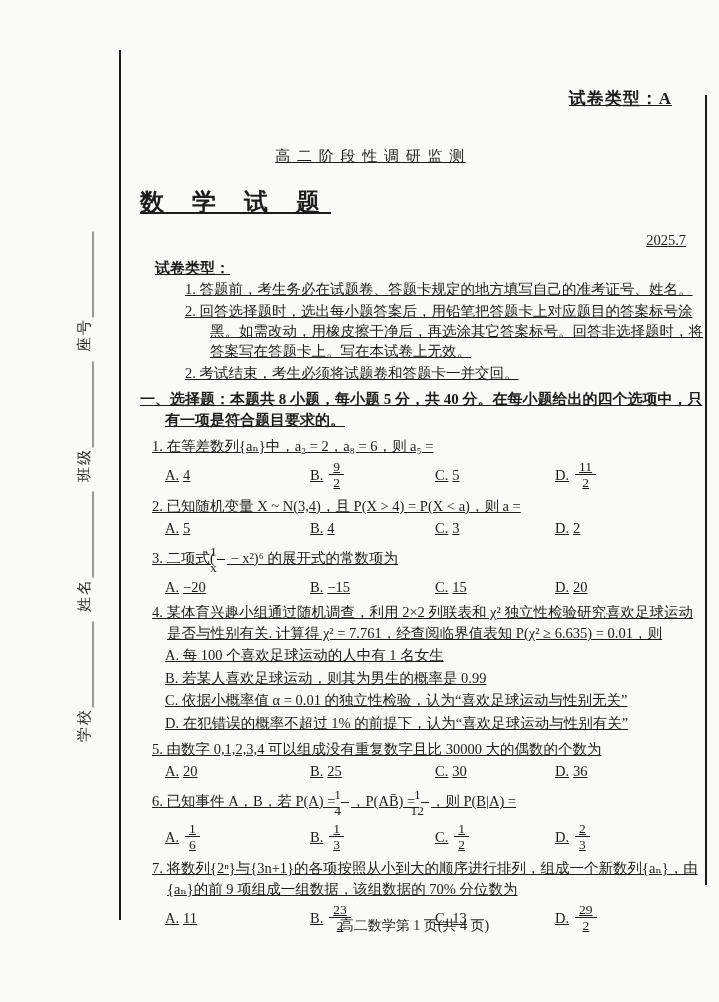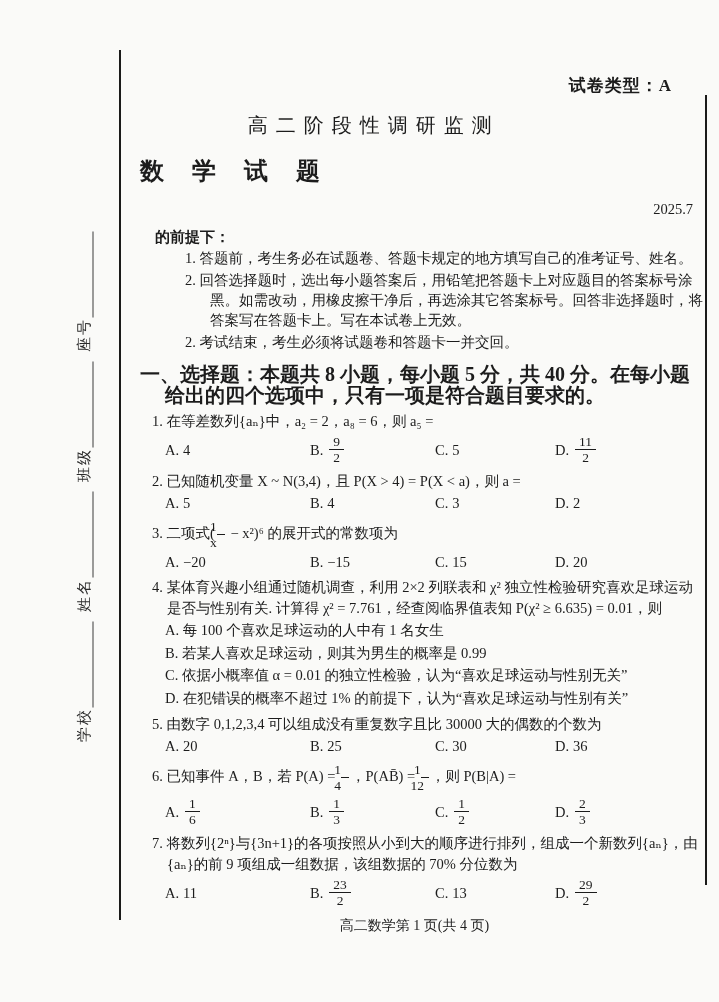--- a/index.html
+++ b/index.html
@@ -16,29 +16,29 @@
   .seal{
     position:absolute;left:-190px;top:476px;width:545px;height:22px;
     transform:rotate(-90deg);
     display:flex;align-items:flex-end;justify-content:center;gap:10px;
     font-size:15px;color:#2a2a2a;white-space:nowrap;
   }
   .seal-field{display:flex;align-items:flex-end;}
   .seal-label{letter-spacing:2px;}
   .seal-blank{display:inline-block;width:86px;height:14px;border-bottom:1.2px solid #3a3a3a;}
   
-  .content{position:absolute;left:140px;top:75px;width:565px;}
+  .content{position:absolute;left:140px;top:88px;width:565px;text-decoration:underline;}
   .paper-type{font-weight:bold;font-size:17px;line-height:22px;text-align:right;padding-right:33px;letter-spacing:1px;}
-  .subtitle{margin-top:18px;font-size:20px;line-height:20px;text-align:center;}
+  .subtitle{margin-top:36px;font-size:15px;line-height:20px;text-align:center;}
   .subtitle span{position:relative;left:-52px;letter-spacing:1.5px;}
   .title{margin-top:18px;font-size:24px;line-height:36px;font-weight:bold;text-align:left;letter-spacing:11px;}
-  .date{margin-top:12px;font-size:14.5px;line-height:16px;text-align:right;padding-right:12px;}
+  .date{margin-top:12px;font-size:14.5px;line-height:16px;text-align:right;padding-right:19px;}
   .notice-h{margin-top:11px;font-weight:bold;font-size:15px;line-height:18px;margin-left:15px;}
   .notice-item{margin-left:45px;padding-left:25px;text-indent:-25px;margin-top:2px;}
-  .sec-h{margin-top:12px;font-weight:bold;font-size:20px;line-height:21px;padding-left:25px;text-indent:-25px;}
+  .sec-h{margin-top:6px;font-weight:bold;font-size:15px;line-height:21px;padding-left:25px;text-indent:-25px;}
   .q{margin-left:12px;margin-top:5px;}
   .stem{padding-left:15px;text-indent:-15px;line-height:21px;}
   .opts{display:grid;grid-template-columns:145px 125px 120px 1fr;padding-left:13px;margin-top:1px;}
   .opt{display:flex;align-items:center;min-height:20px;}
   .opt .olabel{margin-right:4px;}
   .optline{padding-left:13px;line-height:21.5px;margin-top:1px;}
   .frac{display:inline-flex;flex-direction:column;vertical-align:middle;text-align:center;margin:1px 2px;}
   .frac .num{display:block;border-bottom:1px solid #1c1c1c;padding:0 4px;font-size:13.5px;line-height:15px;}
   .frac .den{display:block;padding:0 4px;font-size:13.5px;line-height:15px;}
   .stem .frac{vertical-align:middle;}
@@ -70,21 +70,21 @@
     </span>
 </div>
 
 <div class="content">
 
   <div class="paper-type">试卷类型：A</div>
   <div class="subtitle"><span>高 二 阶 段 性 调 研 监 测</span></div>
   <div class="title">数 学 试 题</div>
   <div class="date">2025.7</div>
 
-  <div class="notice-h">的前提下：</div>
+  <div class="notice-h">试卷类型：</div>
   <div class="notice-item">1. 答题前，考生务必在试题卷、答题卡规定的地方填写自己的准考证号、姓名。</div>
   <div class="notice-item">2. 回答选择题时，选出每小题答案后，用铅笔把答题卡上对应题目的答案标号涂黑。如需改动，用橡皮擦干净后，再选涂其它答案标号。回答非选择题时，将答案写在答题卡上。写在本试卷上无效。</div>
   <div class="notice-item">2. 考试结束，考生必须将试题卷和答题卡一并交回。</div>
 
   <div class="sec-h">一、选择题：本题共 8 小题，每小题 5 分，共 40 分。在每小题给出的四个选项中，只有一项是符合题目要求的。</div>
 
   <div class="q">
     <div class="stem">1. 在等差数列{aₙ}中，a₂ = 2，a₈ = 6，则 a₅ =</div>
     <div class="opts">
       <span class="opt hasfrac">

